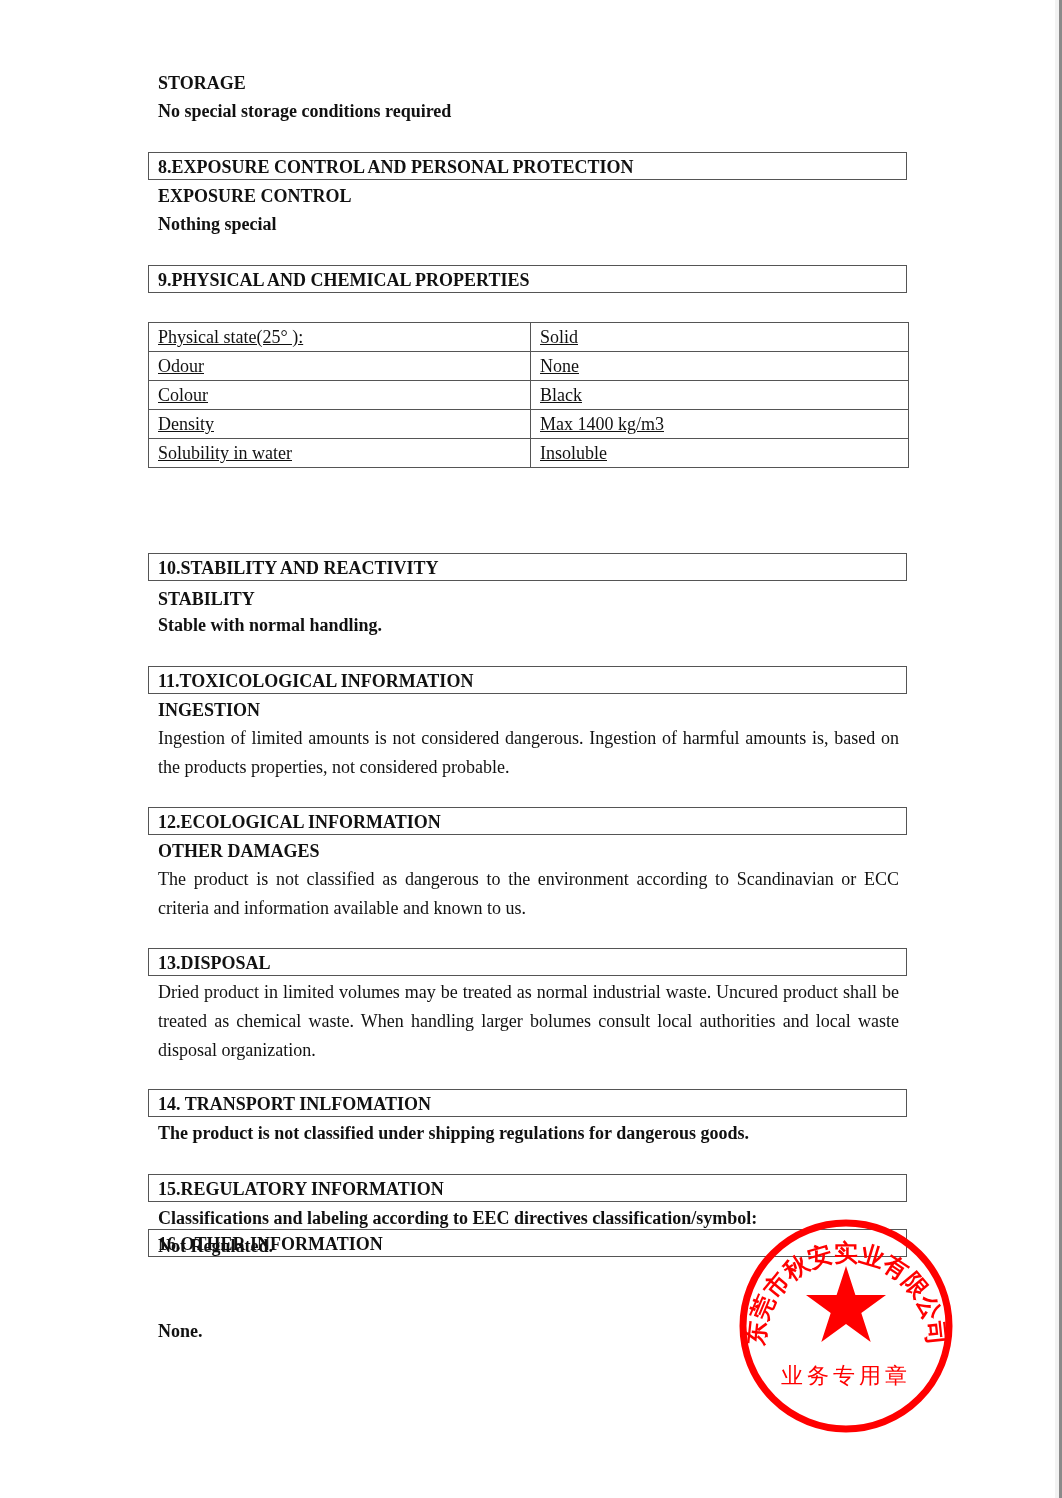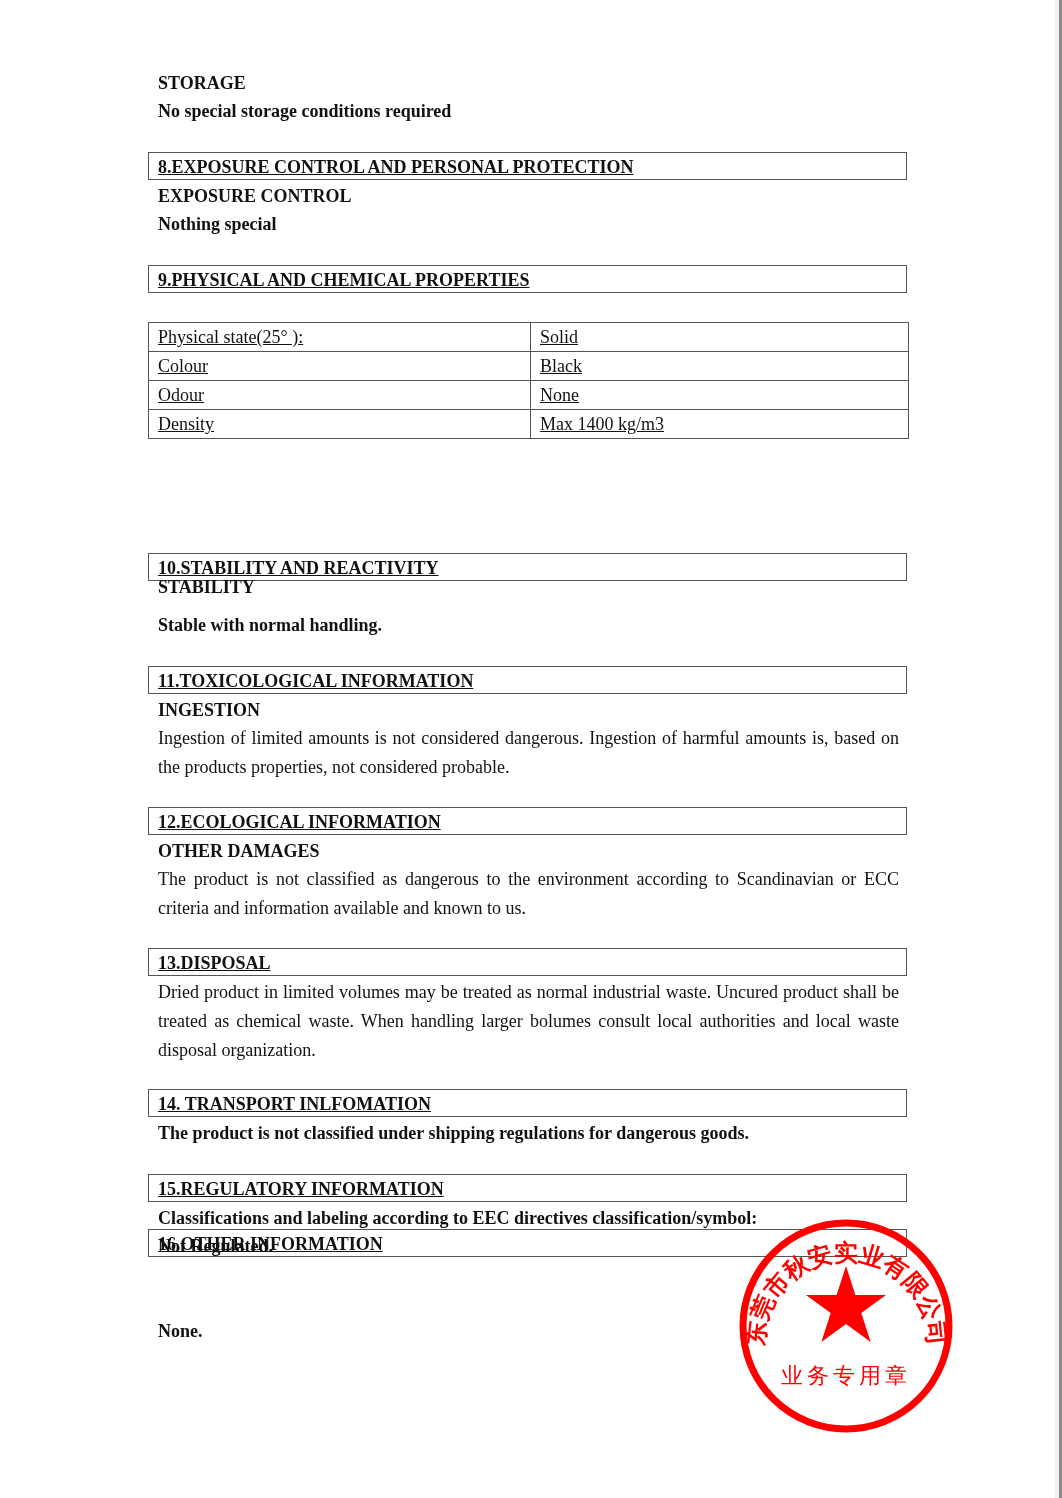--- a/index.html
+++ b/index.html
@@ -2,21 +2,21 @@
 <html><head>
 <meta charset="utf-8">
 <style>
   html, body { margin:0; padding:0; background:#ffffff; }
   body { width:1062px; height:1498px; position:relative; overflow:hidden;
          font-family:"Liberation Serif", "DejaVu Serif", serif; color:#111; font-size:18px; }
   .edge { position:absolute; top:0; right:0; width:3px; height:1498px; background:#8a8a8a; }
   .edge2 { position:absolute; top:0; right:3px; width:4px; height:1498px; background:#f2f2f2; }
   .line { position:absolute; left:158px; white-space:nowrap; line-height:22px;font-weight:bold; }
   .hdr { position:absolute; left:148px; width:759px; height:28px; border:1px solid #555;
-         box-sizing:border-box; font-weight:bold; line-height:28px; padding-left:9px; font-size:18px;text-decoration:underline; }
+         box-sizing:border-box; font-weight:bold; line-height:28px; padding-left:9px; font-size:18px; }
   .para { position:absolute; left:158px; width:741px; line-height:29px; text-align:justify; }
   table.props { position:absolute; left:148px; top:322px; width:761px; border-collapse:collapse;text-decoration:underline; }
   table.props td { border:1px solid #555; height:28px; padding:0 0 0 9px; font-size:18px; line-height:28px; }
   table.props td.k { width:372px; }
   .stamp { position:absolute; left:738px; top:1218px; width:216px; height:216px; }
 </style>
 </head>
 <body>
 
 <div class="edge2"></div>
@@ -31,36 +31,40 @@
 
 <div class="hdr" style="top:265px">9.PHYSICAL AND CHEMICAL PROPERTIES</div>
 
 <table class="props">
   <tbody>
       <tr>
         <td class="k">Physical state(25°  ):</td>
         <td>Solid</td>
       </tr>
   <tr>
+        <td class="k">Odour</td>
+        <td>None</td>
+      </tr>
+  <tr>
         <td class="k">Colour</td>
         <td>Black</td>
-      </tr>
-  <tr>
-        <td class="k">Odour</td>
-        <td>None</td>
       </tr>
   <tr>
         <td class="k">Density</td>
         <td>Max 1400 kg/m3</td>
       </tr>
+  <tr>
+        <td class="k">Solubility in water</td>
+        <td>Insoluble</td>
+      </tr>
 </tbody>
   </table>
 
 <div class="hdr" style="top:553px">10.STABILITY AND REACTIVITY</div>
-<div class="line" style="top:576px">STABILITY</div>
+<div class="line" style="top:588px">STABILITY</div>
 <div class="line" style="top:614px">Stable with normal handling.</div>
 
 <div class="hdr" style="top:666px">11.TOXICOLOGICAL INFORMATION</div>
 <div class="line" style="top:699px">INGESTION</div>
 <div class="para" style="top:724px">Ingestion of limited amounts is not considered dangerous. Ingestion of harmful amounts is, based on the products properties, not considered probable.</div>
 
 <div class="hdr" style="top:807px">12.ECOLOGICAL INFORMATION</div>
 <div class="line" style="top:840px">OTHER DAMAGES</div>
 <div class="para" style="top:865px">The product is not classified as dangerous to the environment according to Scandinavian or ECC criteria and information available and known to us.</div>
 

